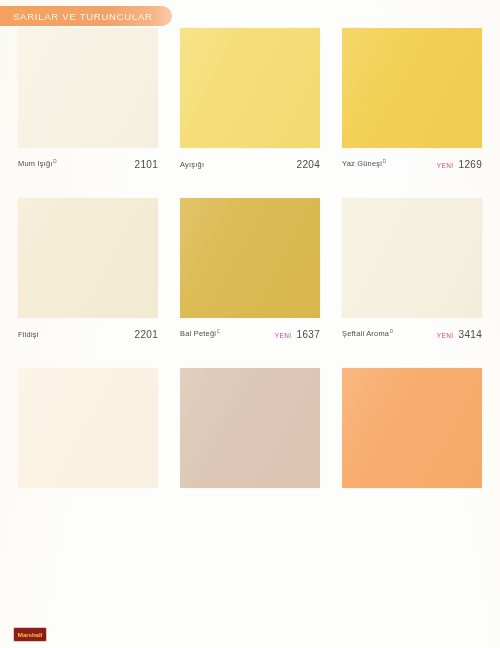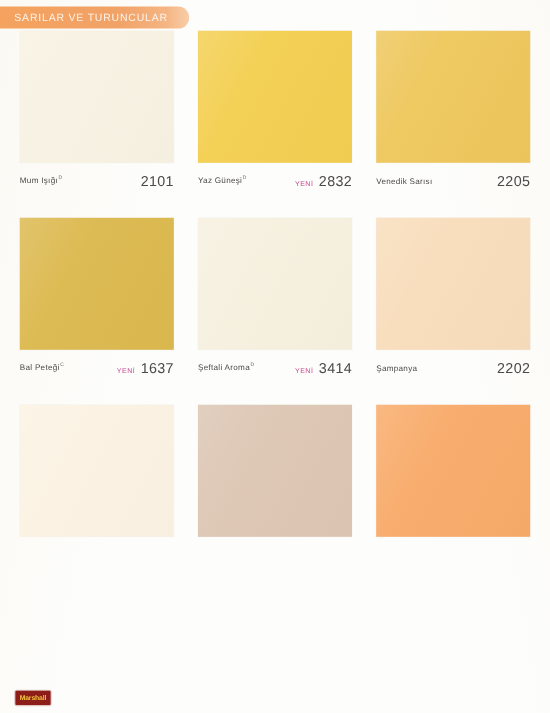--- a/index.html
+++ b/index.html
@@ -114,21 +114,21 @@
     gap: 5px;
     white-space: nowrap;
   }
   .badge-new {
     font-size: 6.4px;
     color: #c9468f;
     letter-spacing: 0.45px;
     font-family: "Liberation Sans", sans-serif;
   }
   .code {
-    font-size: 13px;
+    font-size: 10px;
     color: #4c4a48;
     letter-spacing: 0.3px;
     font-family: "Liberation Sans", sans-serif;
   }
 
   
   .brand {
     position: absolute;
     left: 14px;
     bottom: 7px;
@@ -164,64 +164,64 @@
       <div class="cell">
         <div class="chip" style="background: rgb(247, 242, 226);"></div>
         <div class="caption">
           <span class="name">Mum Işığı<span class="sup">D</span></span>
           <span class="right">
             <span class="code">2101</span>
           </span>
         </div>
       </div>
       <div class="cell">
+        <div class="chip" style="background: rgb(245, 221, 116);"></div>
+        <div class="caption">
+          <span class="name">Ayışığı</span>
+          <span class="right">
+            <span class="code">2204</span>
+          </span>
+        </div>
+      </div>
+      <div class="cell">
         <div class="chip" style="background: rgb(243, 207, 81);"></div>
         <div class="caption">
           <span class="name">Yaz Güneşi<span class="sup">D</span></span>
           <span class="right">
             <span class="badge-new" style="color: rgb(201, 70, 143);">YENİ</span>
-            <span class="code">2832</span>
-          </span>
-        </div>
-      </div>
-      <div class="cell">
-        <div class="chip" style="background: rgb(238, 199, 92);"></div>
-        <div class="caption">
-          <span class="name">Venedik Sarısı</span>
-          <span class="right">
-            <span class="code">2205</span>
+            <span class="code">1269</span>
+          </span>
+        </div>
+      </div>
+      <div class="cell">
+        <div class="chip" style="background: rgb(245, 236, 212);"></div>
+        <div class="caption">
+          <span class="name">Fildişi</span>
+          <span class="right">
+            <span class="code">2201</span>
           </span>
         </div>
       </div>
       <div class="cell">
         <div class="chip" style="background: rgb(220, 185, 79);"></div>
         <div class="caption">
           <span class="name">Bal Peteği<span class="sup">C</span></span>
           <span class="right">
             <span class="badge-new" style="color: rgb(201, 70, 143);">YENİ</span>
             <span class="code">1637</span>
           </span>
         </div>
       </div>
       <div class="cell">
         <div class="chip" style="background: rgb(246, 240, 223);"></div>
         <div class="caption">
           <span class="name">Şeftali Aroma<span class="sup">D</span></span>
           <span class="right">
             <span class="badge-new" style="color: rgb(201, 70, 143);">YENİ</span>
             <span class="code">3414</span>
-          </span>
-        </div>
-      </div>
-      <div class="cell">
-        <div class="chip" style="background: rgb(248, 221, 187);"></div>
-        <div class="caption">
-          <span class="name">Şampanya</span>
-          <span class="right">
-            <span class="code">2202</span>
           </span>
         </div>
       </div>
       <div class="cell">
         <div class="chip" style="background: rgb(251, 242, 227);"></div>
       </div>
       <div class="cell">
         <div class="chip" style="background: rgb(221, 198, 180);"></div>
       </div>
       <div class="cell">

